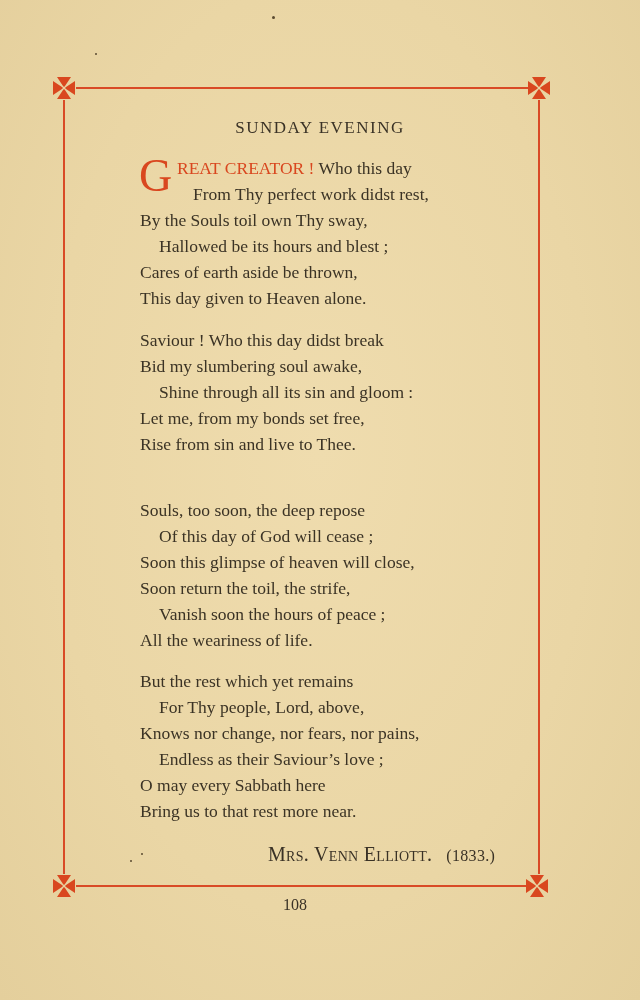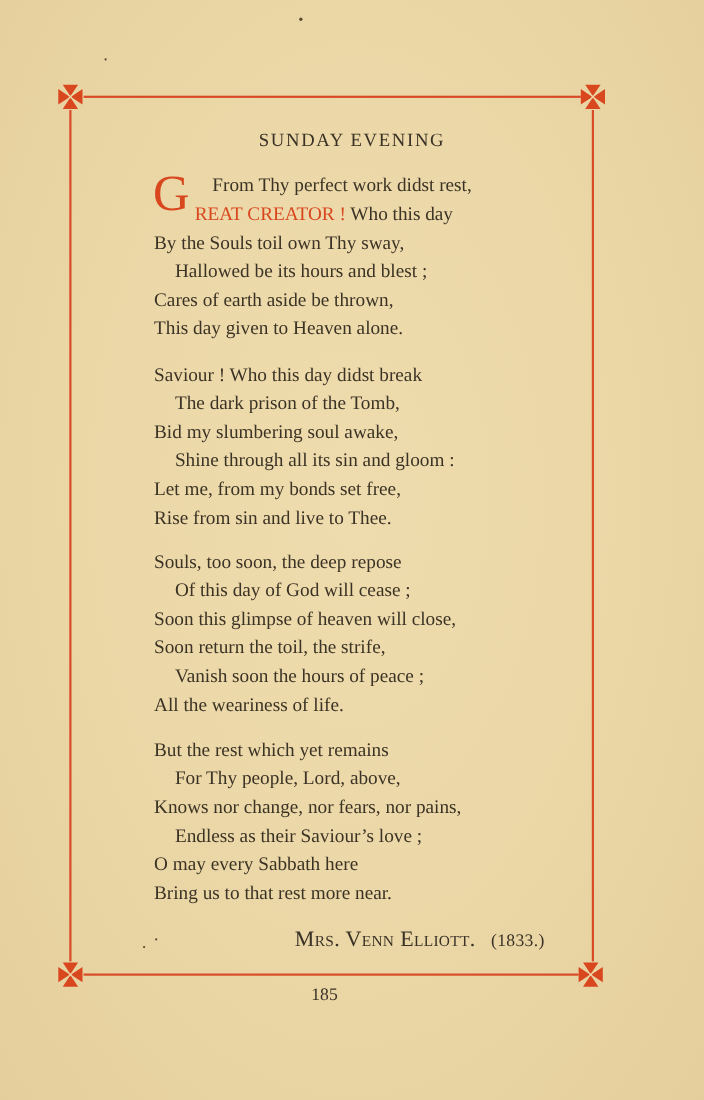--- a/index.html
+++ b/index.html
@@ -135,31 +135,30 @@
         <path fill="#d9471f" d="M5 1 H19 L13 10 L12 11 L11 10 Z M23 5 V19 L14 13 L13 12 L14 11 Z M19 23 H5 L11 14 L12 13 L13 14 Z M1 19 V5 L10 11 L11 12 L10 13 Z"></path>
       </svg>
   </div>
 
   <div class="content">
     <div class="title">SUNDAY EVENING</div>
 
     <span class="dropcap">G</span>
 
     <div class="stanza" style="top:37px;">
+      <span class="ln first-line"><span class="red">REAT CREATOR !</span><span> Who this day</span></span>
       <span class="ln first-line2">From Thy perfect work didst rest,</span>
-      <span class="ln first-line"><span class="red">REAT CREATOR !</span><span> Who this day</span></span>
       <span class="ln">By the Souls toil own Thy sway,</span>
       <span class="ln indent">Hallowed be its hours and blest ;</span>
       <span class="ln">Cares of earth aside be thrown,</span>
       <span class="ln">This day given to Heaven alone.</span>
     </div>
 
     <div class="stanza" style="top:209px;">
       <span class="ln">Saviour !  Who this day didst break</span>
-      <span class="ln indent">The dark prison of the Tomb,</span>
       <span class="ln">Bid my slumbering soul awake,</span>
       <span class="ln indent">Shine through all its sin and gloom :</span>
       <span class="ln">Let me, from my bonds set free,</span>
       <span class="ln">Rise from sin and live to Thee.</span>
     </div>
 
     <div class="stanza" style="top:379px;">
       <span class="ln">Souls, too soon, the deep repose</span>
       <span class="ln indent">Of this day of God will cease ;</span>
       <span class="ln">Soon this glimpse of heaven will close,</span>
@@ -175,14 +174,14 @@
       <span class="ln indent">Endless as their Saviour’s love ;</span>
       <span class="ln">O may every Sabbath here</span>
       <span class="ln">Bring us to that rest more near.</span>
     </div>
   </div>
 
   <div class="attribution">
     <span class="sc">Mrs. Venn Elliott.</span><span class="year">(1833.)</span>
   </div>
 
-  <div class="page-number">185</div>
+  <div class="page-number">108</div>
 </div>
 
 </body></html>

